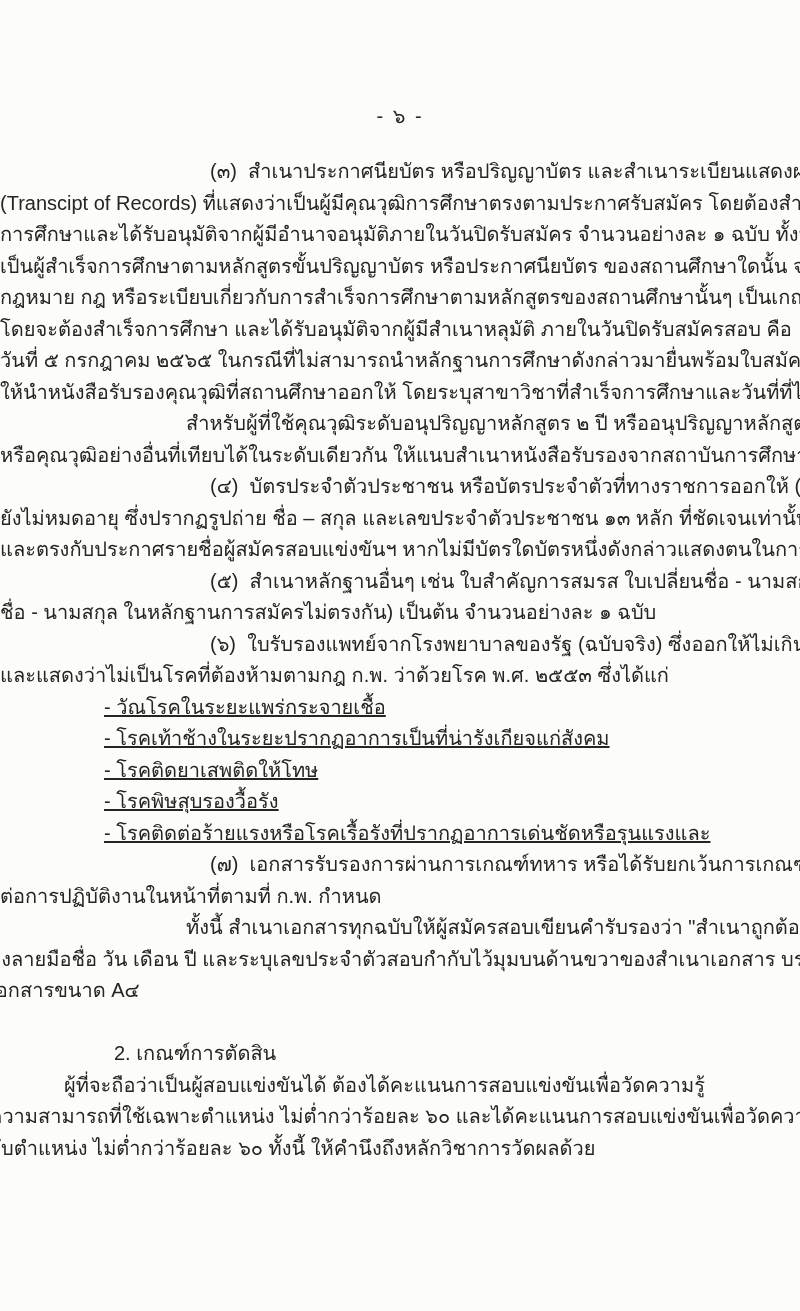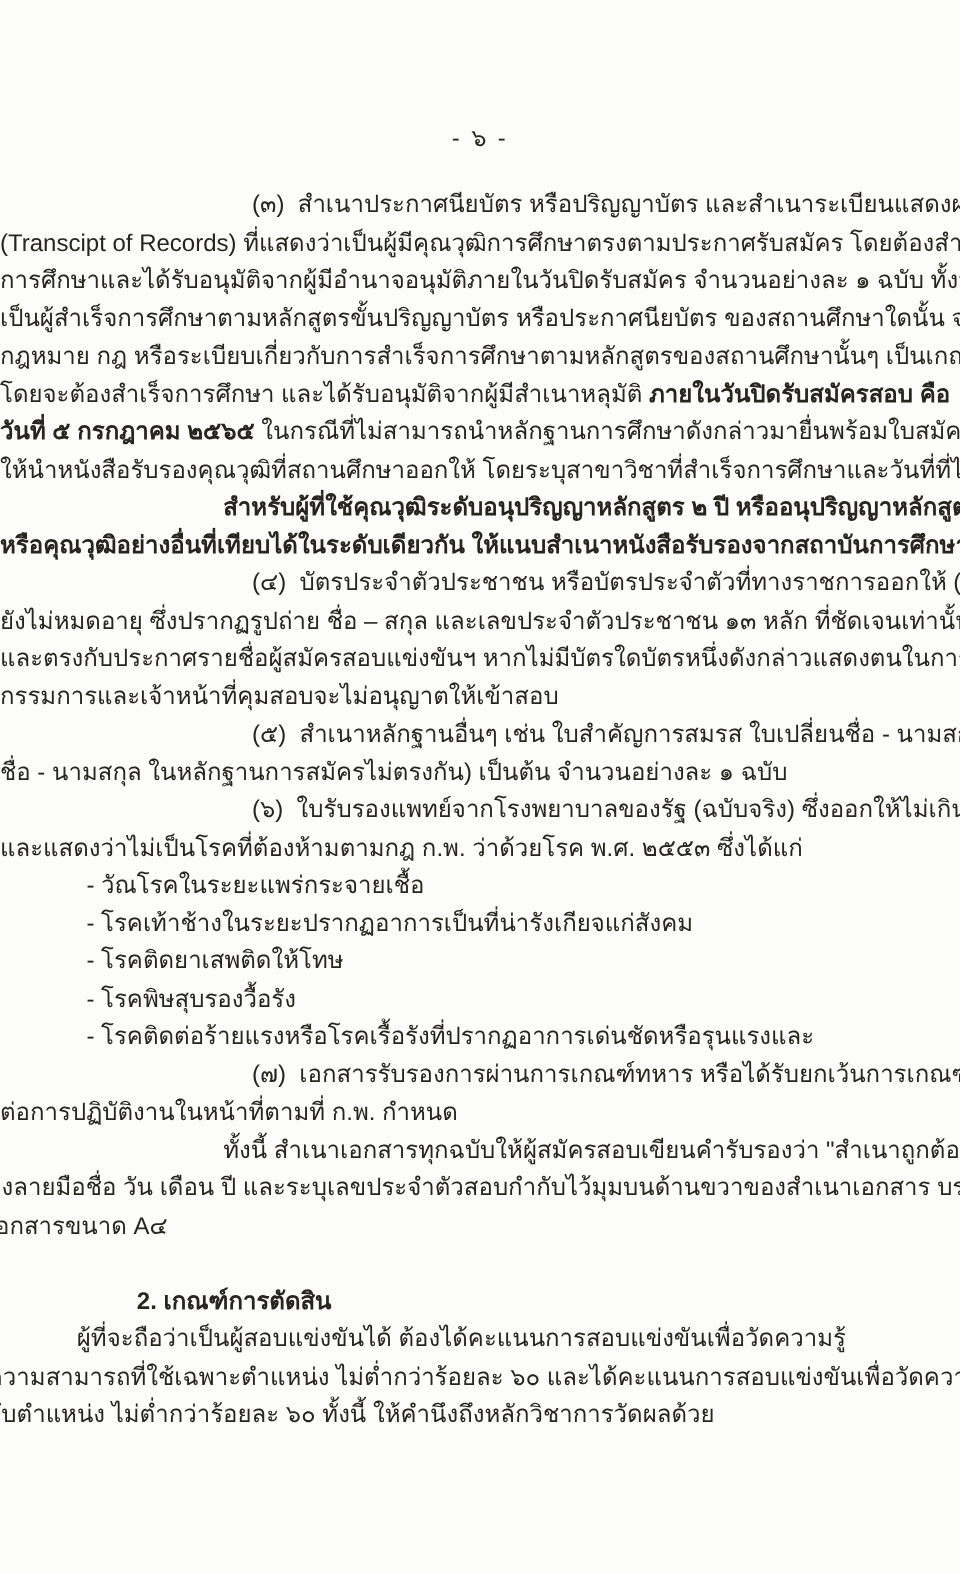--- a/index.html
+++ b/index.html
@@ -31,26 +31,26 @@
     margin-top: 28px;
     padding: 0 2px 0 0;
   }
   .line {
     font-size: 20px;
     line-height: 31.5px;
     height: 31.5px;
     white-space: nowrap;
   }
   .line span { white-space: pre; }
-  .b { font-weight: 700; }
+  .b { font-weight: 400; }
   .indent-none   { margin-left: 0; }
   .indent-item   { padding-left: 210px; }  
   .indent-hang   { padding-left: 186px; }  
   .indent-sub    { padding-left: 64px; }  
-  .indent-dash   { padding-left: 72px; }  
+  .indent-dash   { padding-left: 104px; text-decoration: underline; }  
   .indent-head   { padding-left: 114px; }  
   .indent-cut    { margin-left: -11px; }   
   .indent-blank  { }                       
 </style>
 </head>
 <body>
 
 <div class="page">
   <div class="page-number">- ๖ -</div>
   <div class="doc-body" id="doc-body">
@@ -60,21 +60,20 @@
       <div class="line indent-none"><span>เป็นผู้สำเร็จการศึกษาตามหลักสูตรขั้นปริญญาบัตร หรือประกาศนียบัตร ของสถานศึกษาใดนั้น จะถือตาม</span></div>
       <div class="line indent-none"><span>กฎหมาย กฎ หรือระเบียบเกี่ยวกับการสำเร็จการศึกษาตามหลักสูตรของสถานศึกษานั้นๆ เป็นเกณฑ์</span></div>
       <div class="line indent-none"><span>โดยจะต้องสำเร็จการศึกษา และได้รับอนุมัติจากผู้มีสำเนาหลุมัติ </span><span class="b">ภายในวันปิดรับสมัครสอบ คือ</span></div>
       <div class="line indent-none"><span class="b">วันที่ ๕ กรกฎาคม ๒๕๖๕</span><span> ในกรณีที่ไม่สามารถนำหลักฐานการศึกษาดังกล่าวมายื่นพร้อมใบสมัครได้</span></div>
       <div class="line indent-none"><span>ให้นำหนังสือรับรองคุณวุฒิที่สถานศึกษาออกให้ โดยระบุสาขาวิชาที่สำเร็จการศึกษาและวันที่ที่ได้รับอนุมัติ</span></div>
       <div class="line indent-hang"><span class="b">สำหรับผู้ที่ใช้คุณวุฒิระดับอนุปริญญาหลักสูตร ๒ ปี หรืออนุปริญญาหลักสูตร ๓ ปี</span></div>
       <div class="line indent-none"><span class="b">หรือคุณวุฒิอย่างอื่นที่เทียบได้ในระดับเดียวกัน ให้แนบสำเนาหนังสือรับรองจากสถาบันการศึกษาว่าเป็น</span></div>
       <div class="line indent-item"><span>(๔)  บัตรประจำตัวประชาชน หรือบัตรประจำตัวที่ทางราชการออกให้ (ฉบับจริง)</span></div>
       <div class="line indent-none"><span>ยังไม่หมดอายุ ซึ่งปรากฏรูปถ่าย ชื่อ – สกุล และเลขประจำตัวประชาชน ๑๓ หลัก ที่ชัดเจนเท่านั้น</span></div>
       <div class="line indent-none"><span>และตรงกับประกาศรายชื่อผู้สมัครสอบแข่งขันฯ หากไม่มีบัตรใดบัตรหนึ่งดังกล่าวแสดงตนในการเข้าสอบ</span></div>
-      <div class="line indent-none"><span>กรรมการและเจ้าหน้าที่คุมสอบจะไม่อนุญาตให้เข้าสอบ</span></div>
       <div class="line indent-item"><span>(๕)  สำเนาหลักฐานอื่นๆ เช่น ใบสำคัญการสมรส ใบเปลี่ยนชื่อ - นามสกุล (ในกรณี</span></div>
       <div class="line indent-none"><span>ชื่อ - นามสกุล ในหลักฐานการสมัครไม่ตรงกัน) เป็นต้น จำนวนอย่างละ ๑ ฉบับ</span></div>
       <div class="line indent-item"><span>(๖)  ใบรับรองแพทย์จากโรงพยาบาลของรัฐ (ฉบับจริง) ซึ่งออกให้ไม่เกิน ๑ เดือน</span></div>
       <div class="line indent-none"><span>และแสดงว่าไม่เป็นโรคที่ต้องห้ามตามกฎ ก.พ. ว่าด้วยโรค พ.ศ. ๒๕๕๓ ซึ่งได้แก่</span></div>
       <div class="line indent-dash"><span>- วัณโรคในระยะแพร่กระจายเชื้อ</span></div>
       <div class="line indent-dash"><span>- โรคเท้าช้างในระยะปรากฏอาการเป็นที่น่ารังเกียจแก่สังคม</span></div>
       <div class="line indent-dash"><span>- โรคติดยาเสพติดให้โทษ</span></div>
       <div class="line indent-dash"><span>- โรคพิษสุบรองวื้อรัง</span></div>
       <div class="line indent-dash"><span>- โรคติดต่อร้ายแรงหรือโรคเรื้อรังที่ปรากฏอาการเด่นชัดหรือรุนแรงและ</span></div>
       <div class="line indent-item"><span>(๗)  เอกสารรับรองการผ่านการเกณฑ์ทหาร หรือได้รับยกเว้นการเกณฑ์ทหาร</span></div>

